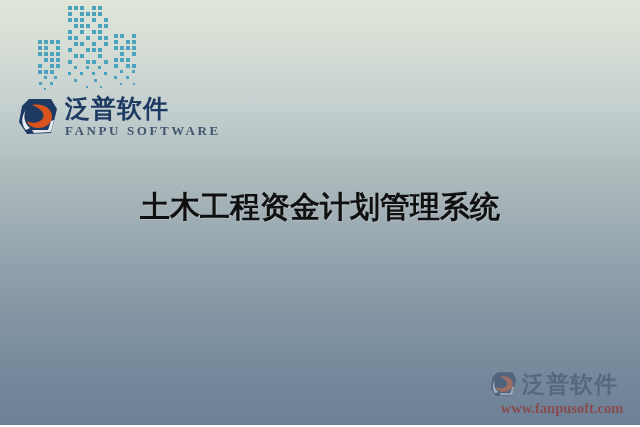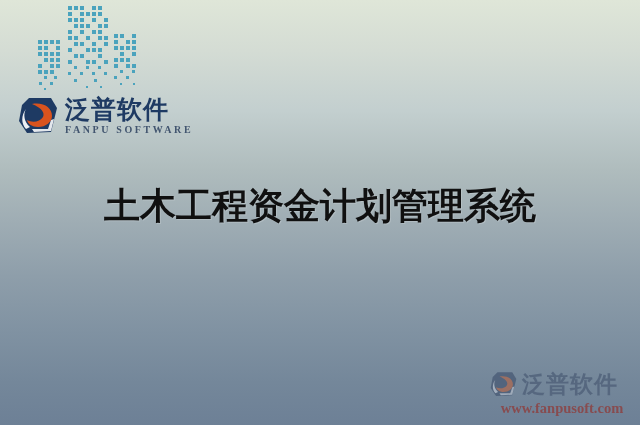--- a/index.html
+++ b/index.html
@@ -52,38 +52,38 @@
     line-height: 1;
   }
   .brand-cn {
     font-size: 25px;
     font-weight: bold;
     color: #1e3a63;
     letter-spacing: 1px;
     white-space: nowrap;
   }
   .brand-en {
-    font-size: 10px;
+    font-size: 13px;
     font-weight: bold;
     color: #42556f;
     letter-spacing: 2.6px;
     margin-top: 3px;
     white-space: nowrap;
     text-align: right;
   }
 
   
   #headline {
     position: absolute;
     left: 0;
     top: 182px;
     width: 640px;
     text-align: center;
     color: #101010;
-    font-size: 36px;
+    font-size: 30px;
     font-weight: bold;
     line-height: 49px;
     letter-spacing: 0px;
     text-shadow: 1px 1px 0 rgba(255,255,255,0.18);
   }
   #headline .line { display: block; white-space: nowrap; }
 
   
   #watermark {
     position: absolute;

